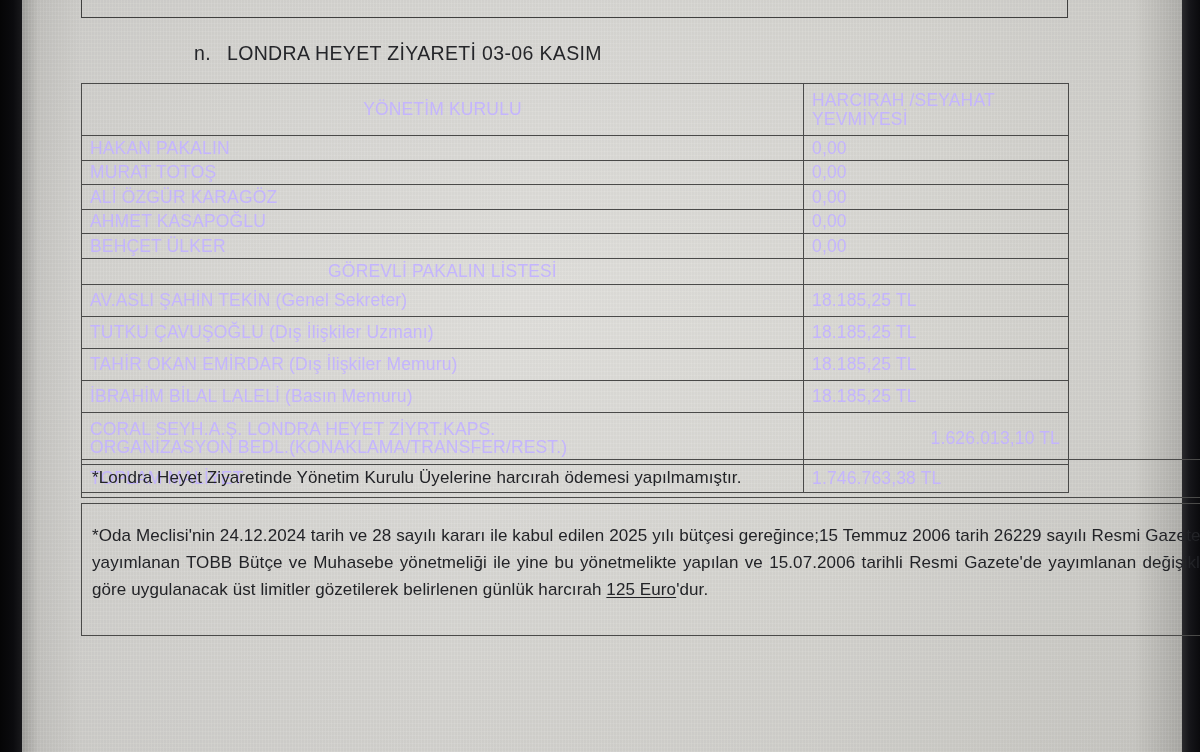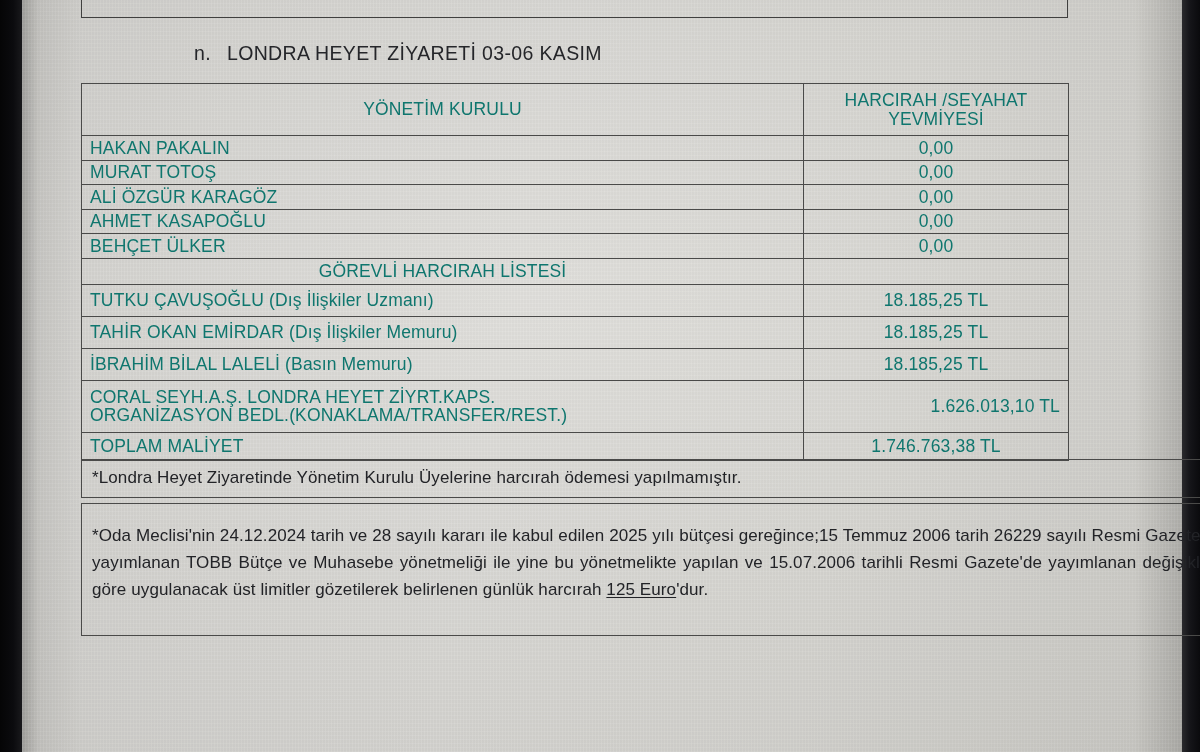--- a/index.html
+++ b/index.html
@@ -104,54 +104,53 @@
   .tbl-wrap {
     position: absolute;
     left: 81px;
     top: 83px;
     width: 987px;
   }
   table.main {
     width: 987px;
     border-collapse: collapse;
     table-layout: fixed;
-    color: #0f766e;
+    color: #c4b5fd;
   }
   table.main td {
     border: 1.4px solid #4a4a49;
     padding: 0 8px;
     font-size: 17.5px;
     line-height: 1.05;
     letter-spacing: .15px;
     vertical-align: middle;
     background: transparent;
   }
   col.c-name { width: 722px; }
   col.c-amt  { width: 265px; }
 
   .hdr-left {
     text-align: center;
     height: 51px;
     font-size: 19px;
     letter-spacing: .4px;
   }
   .hdr-right {
-    text-align: center;
     height: 51px;
     font-size: 19px;
     letter-spacing: .2px;
     line-height: 1.22;
     padding: 2px 6px;
   }
   .r-name {
     height: 23.5px;
     white-space: nowrap;
   }
   .r-amt {
-    text-align: center;
+    text-align: left;
     height: 23.5px;
     white-space: nowrap;
     padding-right: 5px;
   }
   .section-row td {
     text-align: center;
     height: 25px;
     font-size: 18px;
     letter-spacing: .3px;
   }
@@ -249,24 +248,28 @@
           <tr>
             <td class="r-name">AHMET KASAPOĞLU</td>
             <td class="r-amt">0,00</td>
           </tr>
           <tr>
             <td class="r-name">BEHÇET ÜLKER</td>
             <td class="r-amt">0,00</td>
           </tr>
 
           <tr class="section-row">
-            <td>GÖREVLİ HARCIRAH LİSTESİ</td>
+            <td>GÖREVLİ PAKALIN LİSTESİ</td>
             <td></td>
           </tr>
 
+          <tr>
+            <td class="r-name tall">AV.ASLI ŞAHİN TEKİN (Genel Sekreter)</td>
+            <td class="r-amt tall">18.185,25 TL</td>
+          </tr>
           <tr>
             <td class="r-name tall">TUTKU ÇAVUŞOĞLU (Dış İlişkiler Uzmanı)</td>
             <td class="r-amt tall">18.185,25 TL</td>
           </tr>
           <tr>
             <td class="r-name tall">TAHİR OKAN EMİRDAR (Dış İlişkiler Memuru)</td>
             <td class="r-amt tall">18.185,25 TL</td>
           </tr>
           <tr>
             <td class="r-name tall">İBRAHİM BİLAL LALELİ (Basın Memuru)</td>

